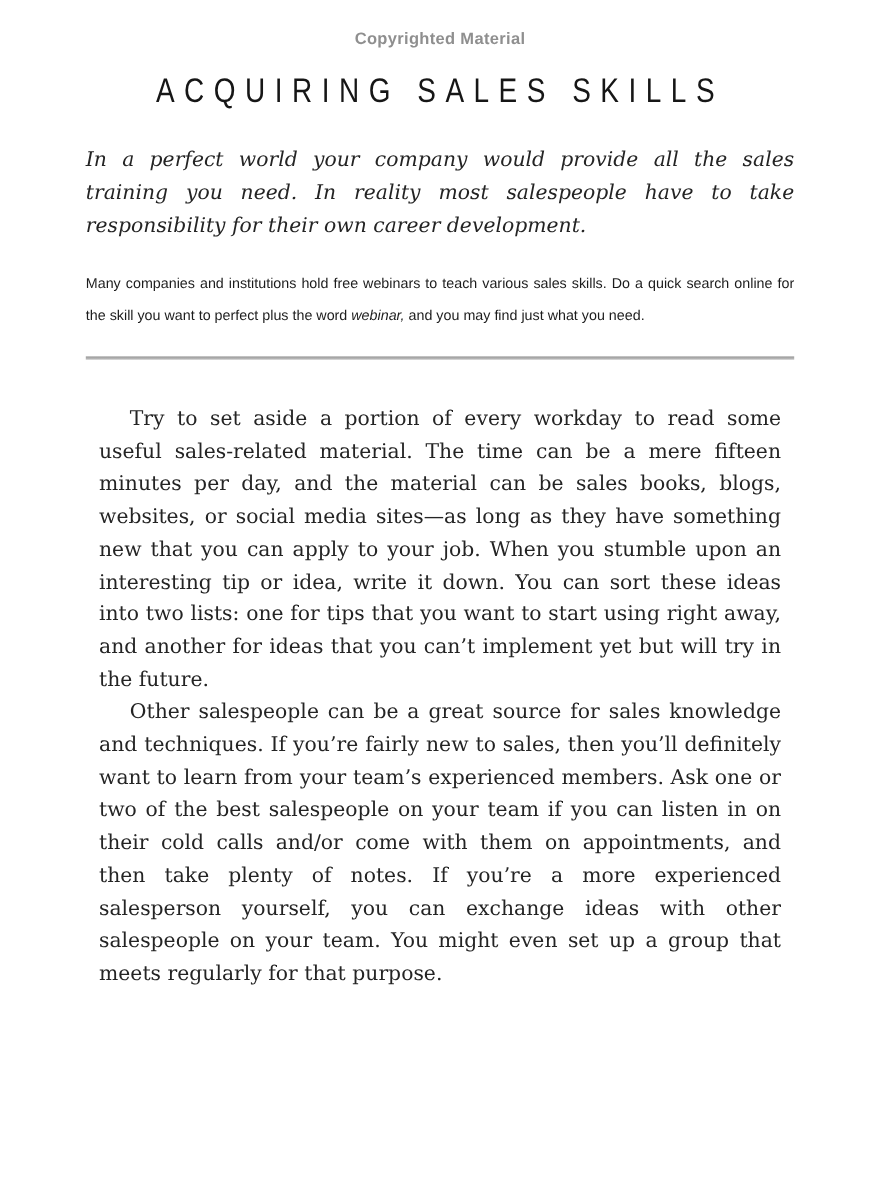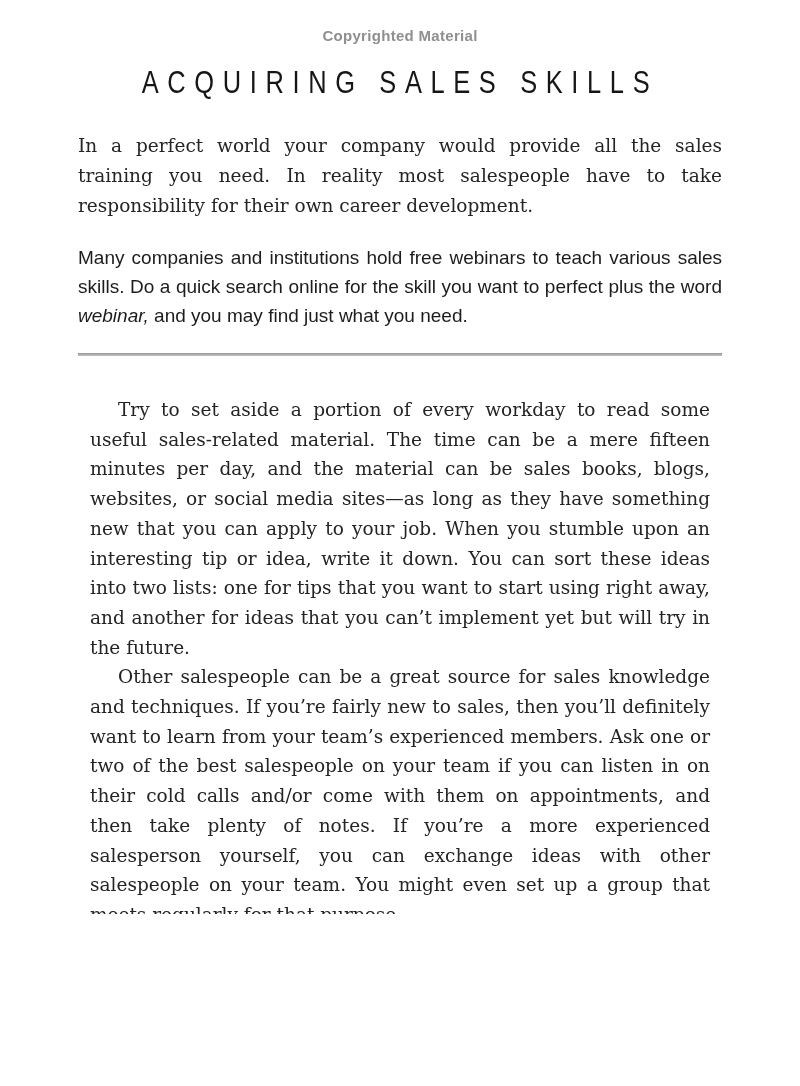--- a/index.html
+++ b/index.html
@@ -32,35 +32,36 @@
     transform-origin: 50% 50%;
     white-space: nowrap;
   }
   .intro {
     margin: 30px 78px 0 78px;
     font-family: "DejaVu Serif", serif;
     font-size: 18.5px;
     line-height: 30px;
     color: #242424;
     text-align: justify;
+    font-style: italic;
   }
   .section-heading {
     margin: 27px 78px 0 78px;
     font-family: "Liberation Sans", sans-serif;
     font-weight: 700;
     font-size: 27px;
     color: #141414;
     letter-spacing: 0.2px;
     border-bottom: 2px solid #9e9e9e;
     padding-bottom: 5px;
   }
   .webinars-para {
     margin: 22px 78px 14px 78px;
     font-family: "Liberation Sans", sans-serif;
-    font-size: 19px;
+    font-size: 13px;
     line-height: 29px;
     color: #1c1c1c;
     text-align: justify;
   }
   .webinars-para em { font-style: italic; }
   .rule {
     margin: 23px 78px 0 78px;
     height: 3px;
     background: linear-gradient(#989898, #c2c2c2);
   }

